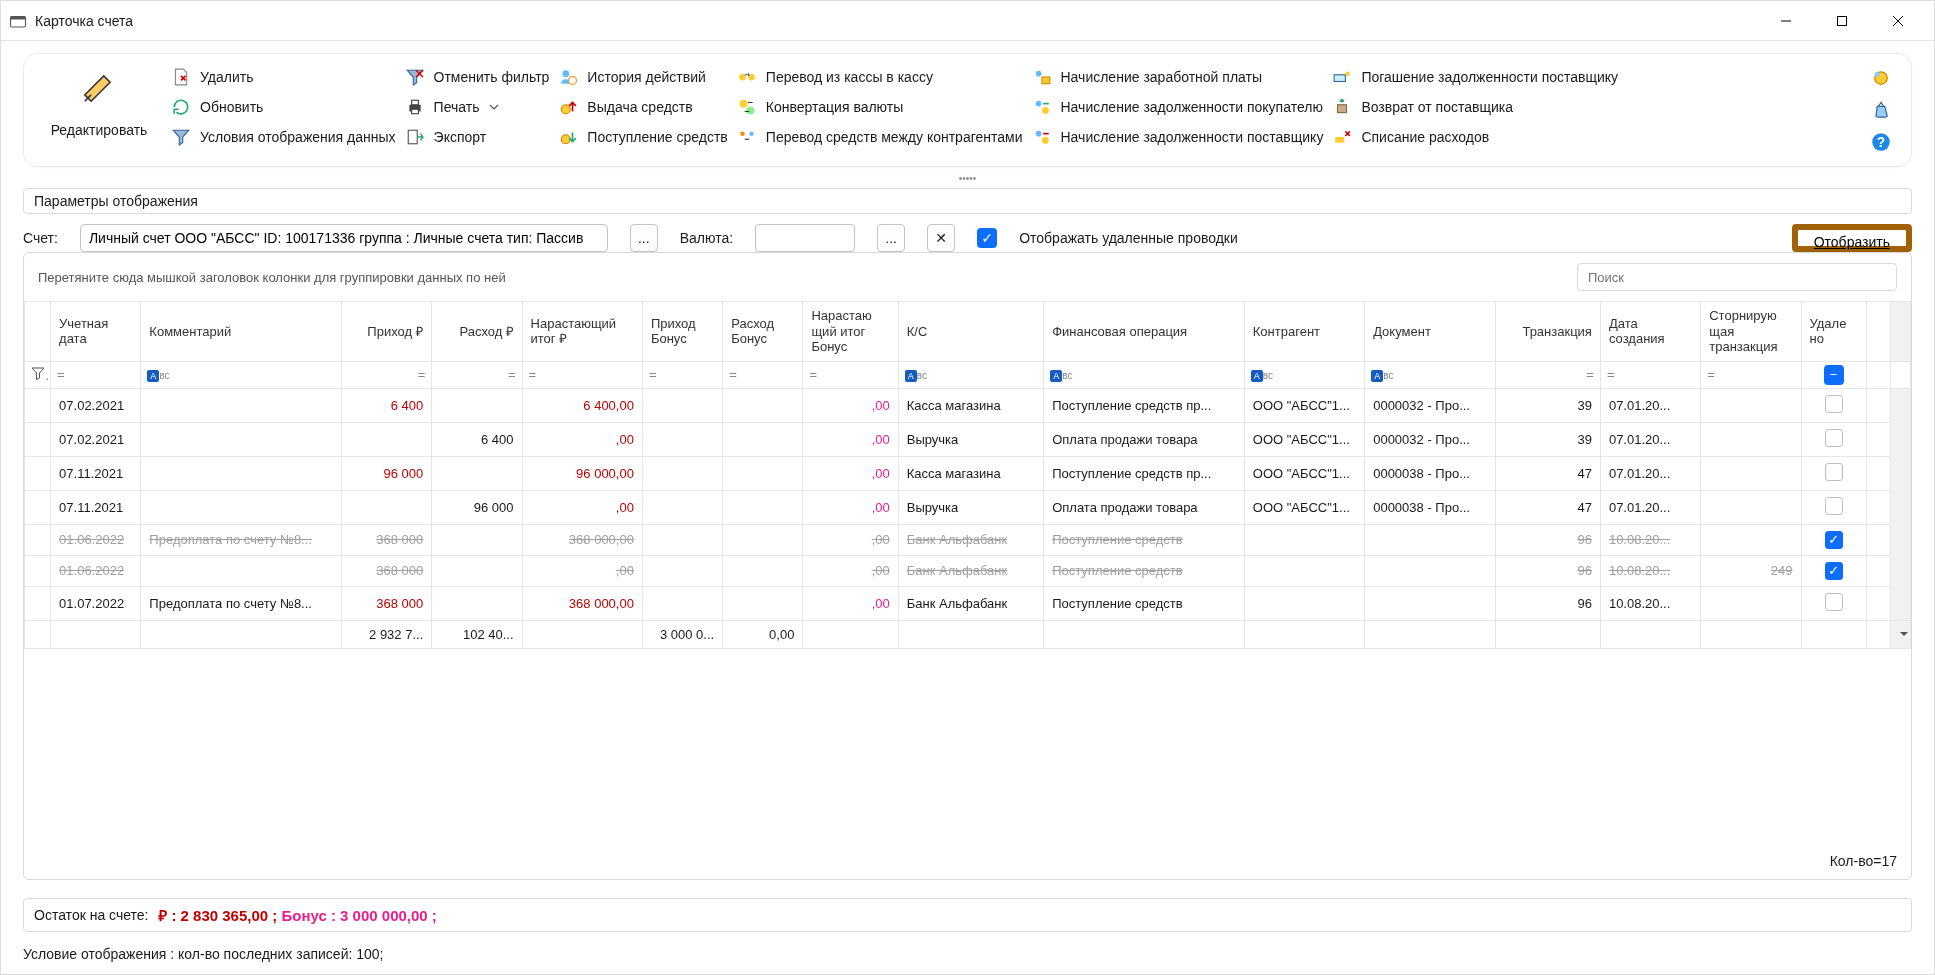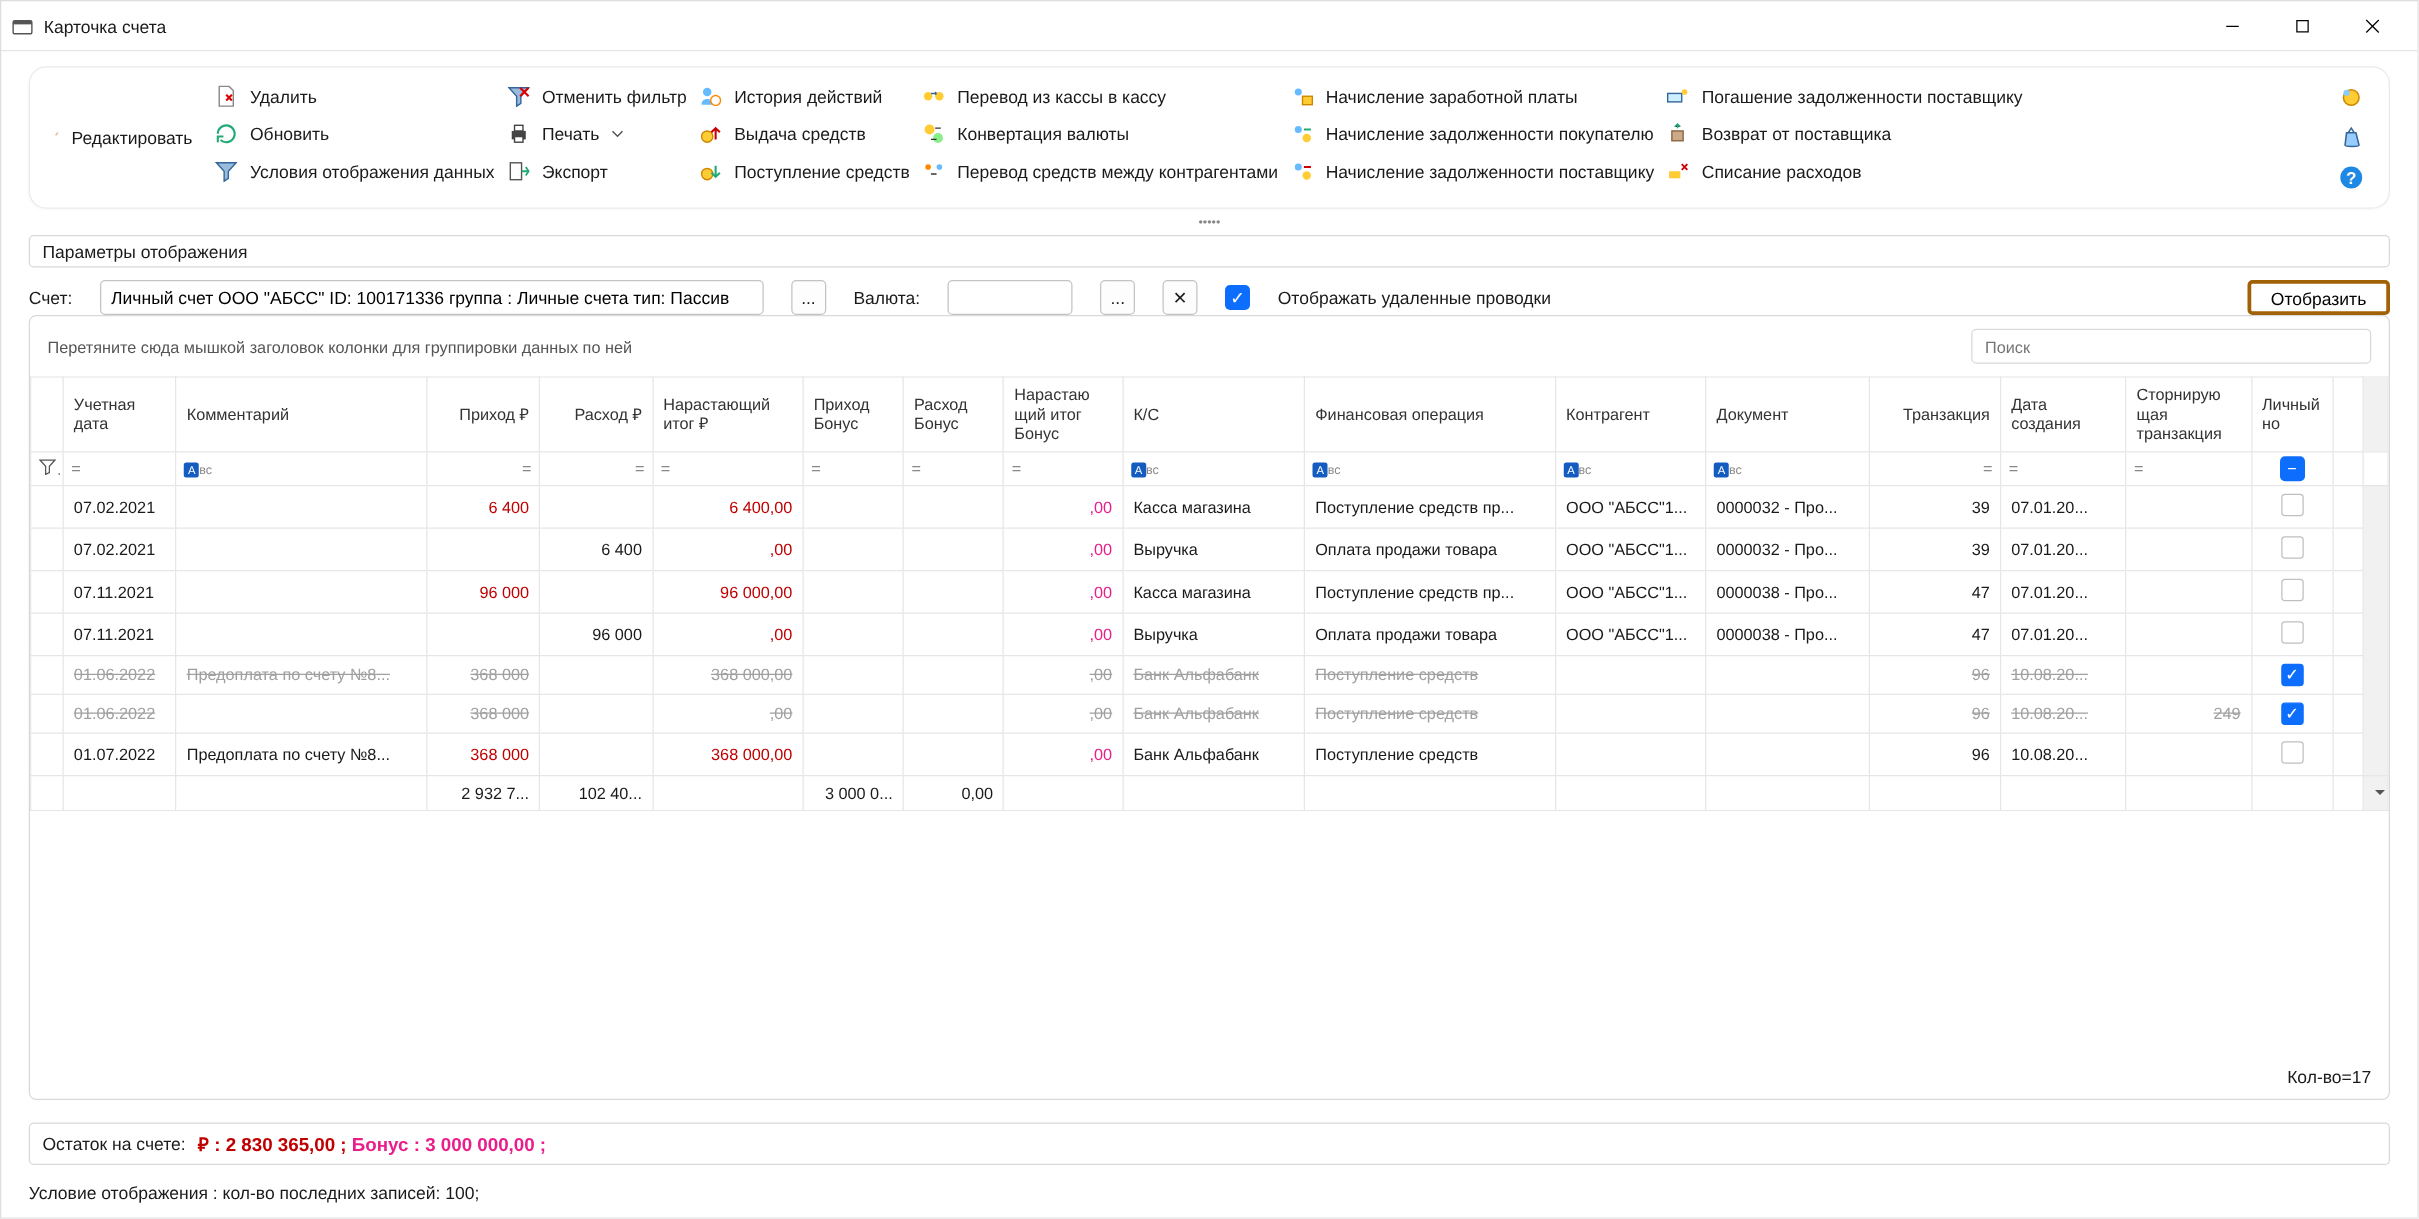--- a/index.html
+++ b/index.html
@@ -5,36 +5,36 @@
 * { box-sizing: border-box; margin: 0; padding: 0; }
 body { font-family: "Segoe UI", Tahoma, sans-serif; font-size: 13px; background: #fff; color: #1a1a1a; }
 .window { width: 1935px; height: 975px; display: flex; flex-direction: column; border: 1px solid #ddd; }
 .titlebar { height: 40px; display: flex; align-items: center; padding: 0 8px; border-bottom: 1px solid #e5e5e5; }
 .titlebar-icon { width: 18px; height: 18px; margin-right: 8px; }
 .titlebar-title { flex: 1; font-size: 14px; }
 .winbtns { display: flex; gap: 0; margin-left: auto; }
 .winbtn { width: 56px; height: 40px; display: flex; align-items: center; justify-content: center; cursor: pointer; }
 .body-area { padding: 12px 22px; flex: 1; display: flex; flex-direction: column; overflow: hidden; }
 .ribbon { border: 1px solid #eaeaea; border-radius: 14px; padding: 14px 20px; display: flex; gap: 18px; box-shadow: 0 1px 2px rgba(0,0,0,0.03); }
-.ribbon-primary { display: flex; flex-direction: row; align-items: center; justify-content: flex-start; width: 110px; }
+.ribbon-primary { display: flex; flex-direction: column; align-items: center; justify-content: flex-start; width: 110px; }
 .ribbon-primary .big-icon { width: 38px; height: 38px; margin-bottom: 6px; }
 .ribbon-cols { display: flex; gap: 10px; flex: 1; }
 .ribbon-col { display: flex; flex-direction: column; gap: 12px; }
 .ribbon-item { display: flex; align-items: center; gap: 10px; cursor: pointer; white-space: nowrap; font-size: 14px; }
 .ribbon-item .icon { width: 18px; height: 18px; flex-shrink: 0; }
 .ribbon-right { display: flex; flex-direction: column; gap: 12px; align-items: center; margin-left: auto; }
 .dots-bar { text-align: center; color: #888; font-size: 10px; margin-top: 6px; }
 .param-header { border: 1px solid #d9d9d9; border-radius: 4px; padding: 4px 10px; font-size: 14px; margin-top: 4px; background: #fff; }
 .param-row { display: flex; align-items: center; gap: 22px; margin-top: 10px; font-size: 14px; }
 .param-row label { white-space: nowrap; }
 .param-input { border: 1px solid #c3c3c3; border-radius: 4px; padding: 4px 8px; height: 28px; font-size: 14px; }
 .account-input { flex: 1; }
 .small-btn { border: 1px solid #c3c3c3; background: #fdfdfd; border-radius: 4px; height: 28px; min-width: 28px; display: flex; align-items: center; justify-content: center; cursor: pointer; padding: 0 6px; font-size: 14px; }
 .chk-blue { width: 20px; height: 20px; background: #0d6efd; border-radius: 4px; display: flex; align-items: center; justify-content: center; color: #fff; cursor: pointer; }
-.display-btn { border: 3px solid #a16207; border-radius: 4px; padding: 4px 16px; height: 28px; cursor: pointer; font-size: 14px; background: #fff; }
+.display-btn { border: 6px solid #a16207; border-radius: 4px; padding: 4px 16px; height: 28px; cursor: pointer; font-size: 14px; background: #fff; text-decoration: underline; }
 .grid-wrap { border: 1px solid #d9d9d9; border-radius: 6px; margin-top: 0; flex: 1; display: flex; flex-direction: column; overflow: hidden; }
 .group-row { display: flex; align-items: center; padding: 10px 14px; color: #555; font-size: 13px; }
 .group-row .search { margin-left: auto; width: 320px; border: 1px solid #d9d9d9; border-radius: 4px; padding: 4px 10px; color: #0f766e; font-size: 13px; height: 28px; }
 .grid { display: block; overflow: auto; position: relative; }
 table { border-collapse: collapse; width: 100%; table-layout: fixed; }
 th, td { border: 1px solid #e6e6e6; padding: 6px 8px; font-size: 13px; vertical-align: middle; overflow: hidden; text-overflow: ellipsis; white-space: nowrap; }
 th { background: #fff; font-weight: 400; text-align: left; color: #333; height: 52px; white-space: normal; line-height: 1.2; }
 .num { text-align: right; }
 .red { color: #c00000; }
 .pink { color: #e91e8c; }
@@ -314,21 +314,21 @@
               <th>Приход Бонус</th>
               <th>Расход Бонус</th>
               <th>Нарастаю щий итог Бонус</th>
               <th>К/С</th>
               <th>Финансовая операция</th>
               <th>Контрагент</th>
               <th>Документ</th>
               <th class="num">Транзакция</th>
               <th>Дата создания</th>
               <th>Сторнирую щая транзакция</th>
-              <th>Личный но</th>
+              <th>Удале но</th>
               <th></th>
                 <th class="scrollbar-cell"></th>
             </tr>
             <tr class="filter-row">
               <td class="funnel-cell"><svg width="14" height="14">
                     <path d="M1 2h12l-4.5 5v5l-3 1.5v-6.5z" fill="none" stroke="#555"></path>
                   </svg></td>
               <td>=</td>
               <td><span class="abc-badge">A</span><span style="font-size:10px">вс</span></td>
               <td class="num">=</td>

